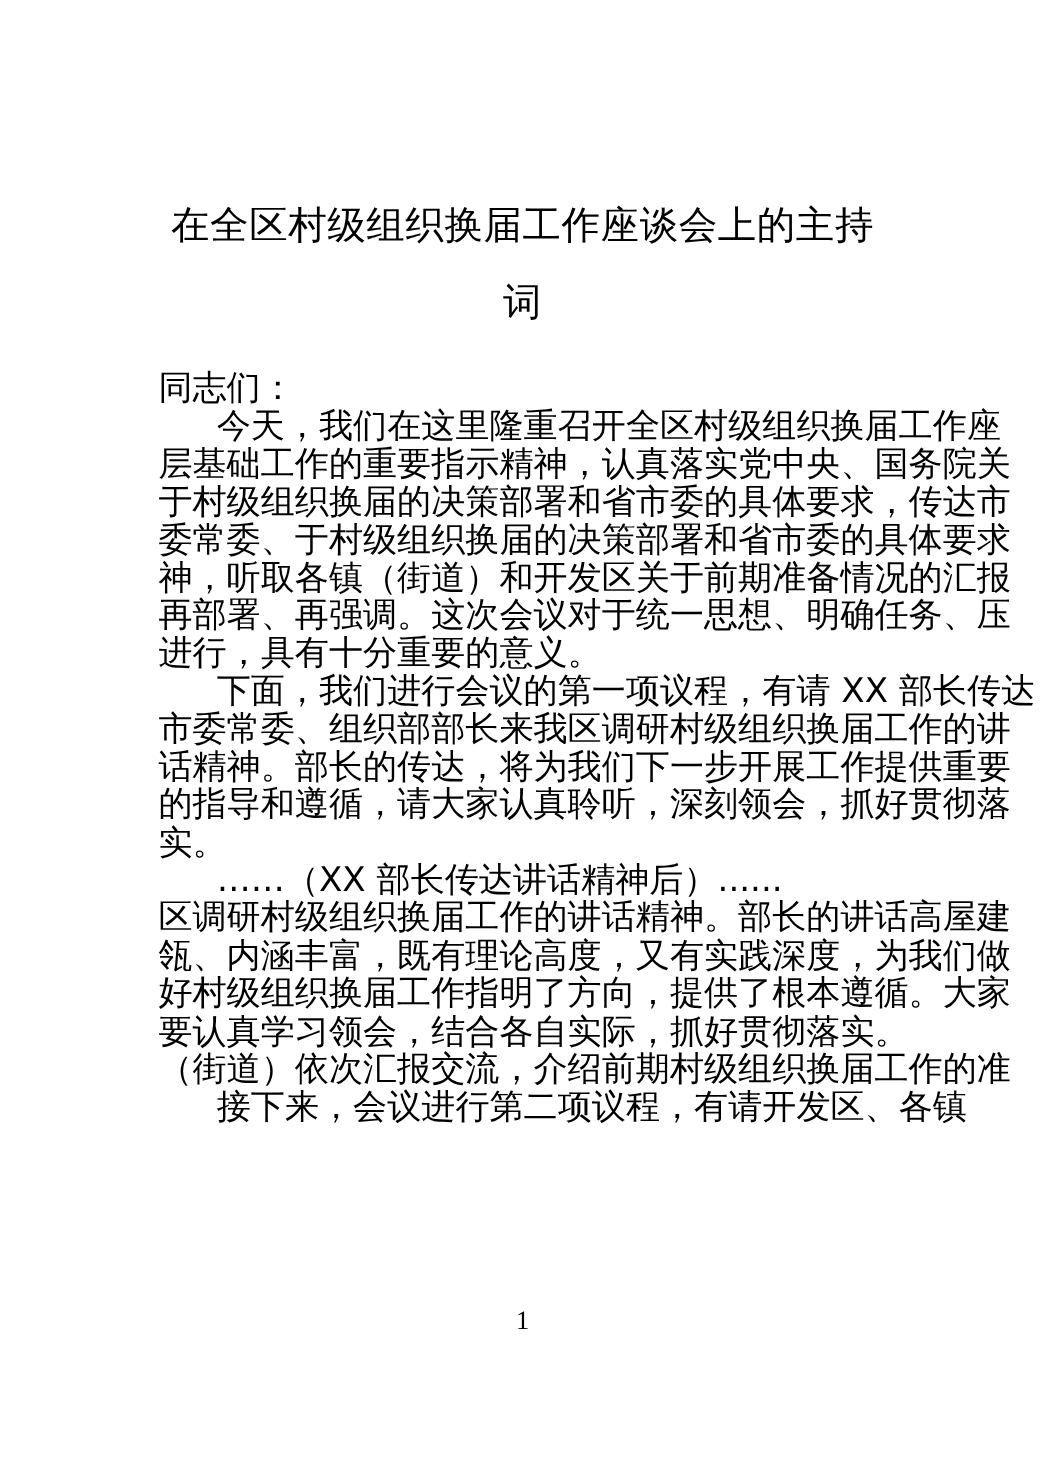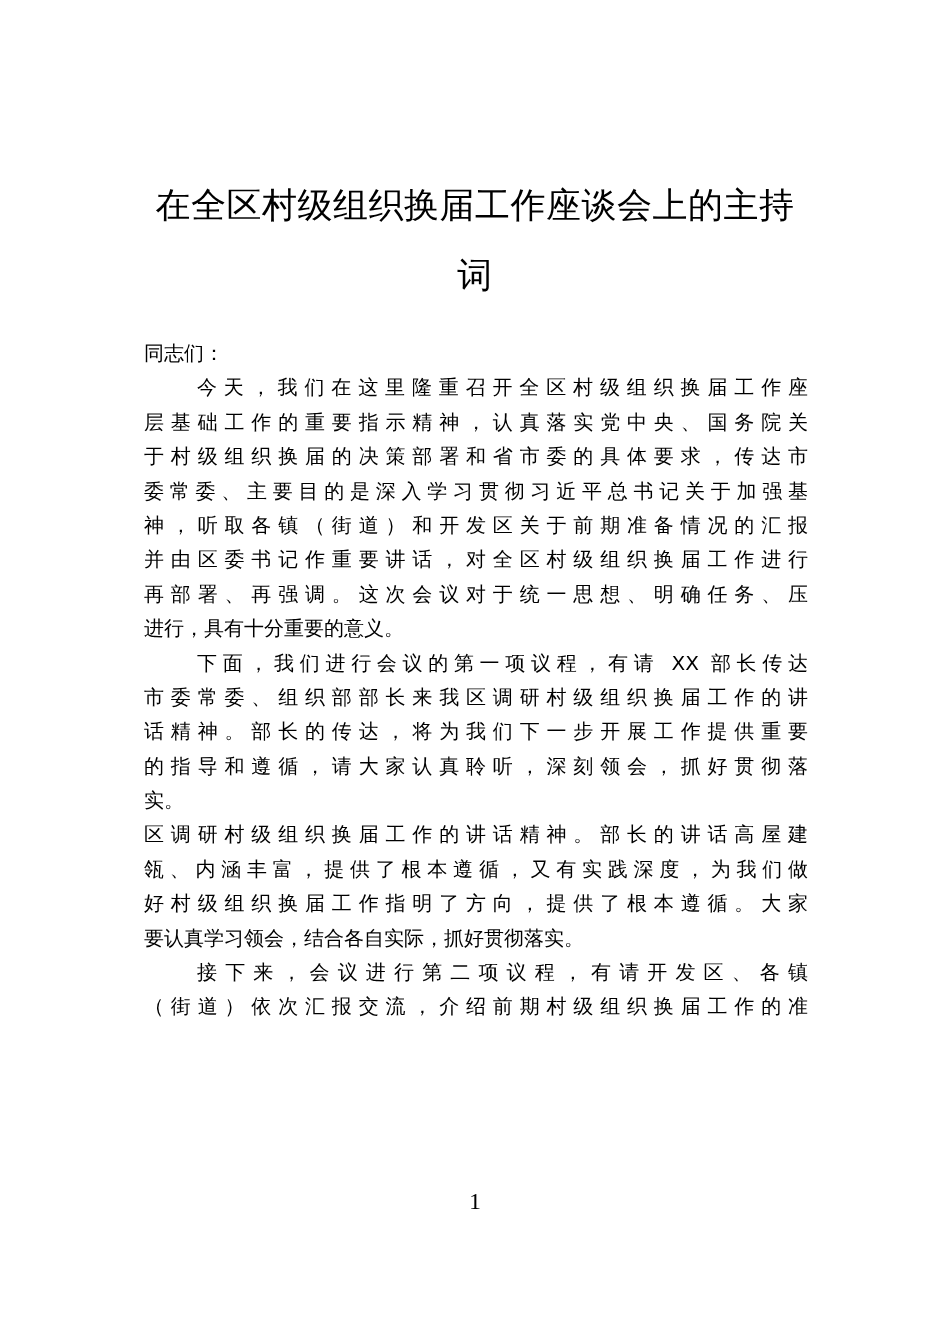--- a/index.html
+++ b/index.html
@@ -1,21 +1,21 @@
 <!DOCTYPE html>
 <html><head>
   <meta charset="utf-8">
   <style>
     html, body { margin: 0; padding: 0; background: #ffffff; }
     body { width: 950px; height: 1344px; position: relative; overflow: hidden;
            font-family: "DejaVu Sans", "Liberation Sans", sans-serif; color: #000; }
     .page { position: absolute; left: 0; top: 0; width: 950px; height: 1344px; background: #fff; }
     .title { position: absolute; left: 140px; width: 670px; top: 170px; text-align: center;
              font-size: 35px; line-height: 70px; letter-spacing: 0.5px; margin: 0; font-weight: normal; }
-    .body { position: absolute; left: 144px; width: 664px; top: 336px; font-size: 20px; line-height: 34.4px; }
+    .body { position: absolute; left: 144px; width: 664px; top: 336px; font-size: 31px; line-height: 34.4px; }
     .line { white-space: nowrap; height: 34.4px; text-align: justify; text-align-last: justify; }
     .line.last { text-align-last: left; }
     .line.indent { padding-left: 53px; }
     .page-number { position: absolute; left: 0; width: 950px; top: 1188px; text-align: center;
                    font-family: "Liberation Serif", "DejaVu Serif", serif; font-size: 24px; }
   </style>
 </head>
 <body>
 
 <div class="page">
@@ -23,36 +23,36 @@
     <div>在全区村级组织换届工作座谈会上的主持</div>
     <div>词</div>
   </h1>
 
   <div class="body">
     <div class="line last">同志们：</div>
 
     <div class="line indent">今天，我们在这里隆重召开全区村级组织换届工作座</div>
     <div class="line">层基础工作的重要指示精神，认真落实党中央、国务院关</div>
     <div class="line">于村级组织换届的决策部署和省市委的具体要求，传达市</div>
-    <div class="line">委常委、主要目的是深入学习贯彻习近平总书记关于加强基</div>
+    <div class="line">委常委、于村级组织换届的决策部署和省市委的具体要求</div>
     <div class="line">神，听取各镇（街道）和开发区关于前期准备情况的汇报</div>
-    <div class="line">并由区委书记作重要讲话，对全区村级组织换届工作进行</div>
     <div class="line">再部署、再强调。这次会议对于统一思想、明确任务、压</div>
     <div class="line last">进行，具有十分重要的意义。</div>
 
     <div class="line indent">下面，我们进行会议的第一项议程，有请 XX 部长传达</div>
     <div class="line">市委常委、组织部部长来我区调研村级组织换届工作的讲</div>
     <div class="line">话精神。部长的传达，将为我们下一步开展工作提供重要</div>
     <div class="line">的指导和遵循，请大家认真聆听，深刻领会，抓好贯彻落</div>
     <div class="line last">实。</div>
 
+    <div class="line indent last">……（XX 部长传达讲话精神后）......</div>
 
     <div class="line">区调研村级组织换届工作的讲话精神。部长的讲话高屋建</div>
-    <div class="line">瓴、内涵丰富，提供了根本遵循，又有实践深度，为我们做</div>
+    <div class="line">瓴、内涵丰富，既有理论高度，又有实践深度，为我们做</div>
     <div class="line">好村级组织换届工作指明了方向，提供了根本遵循。大家</div>
     <div class="line last">要认真学习领会，结合各自实际，抓好贯彻落实。</div>
 
+    <div class="line">（街道）依次汇报交流，介绍前期村级组织换届工作的准</div>
     <div class="line indent">接下来，会议进行第二项议程，有请开发区、各镇</div>
-    <div class="line">（街道）依次汇报交流，介绍前期村级组织换届工作的准</div>
   </div>
 
   <div class="page-number">1</div>
 </div>
 
 </body></html>

